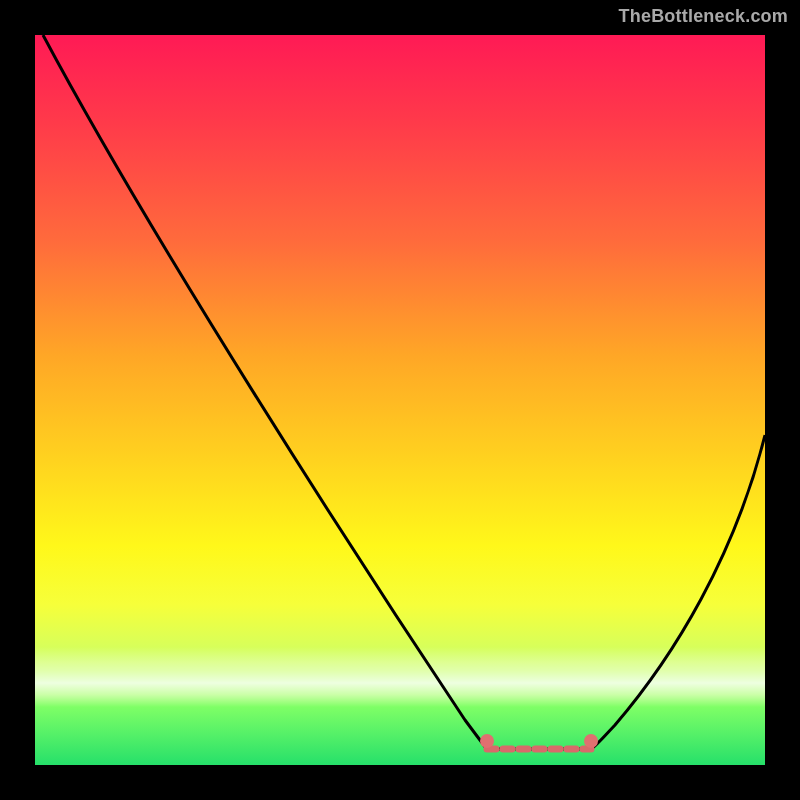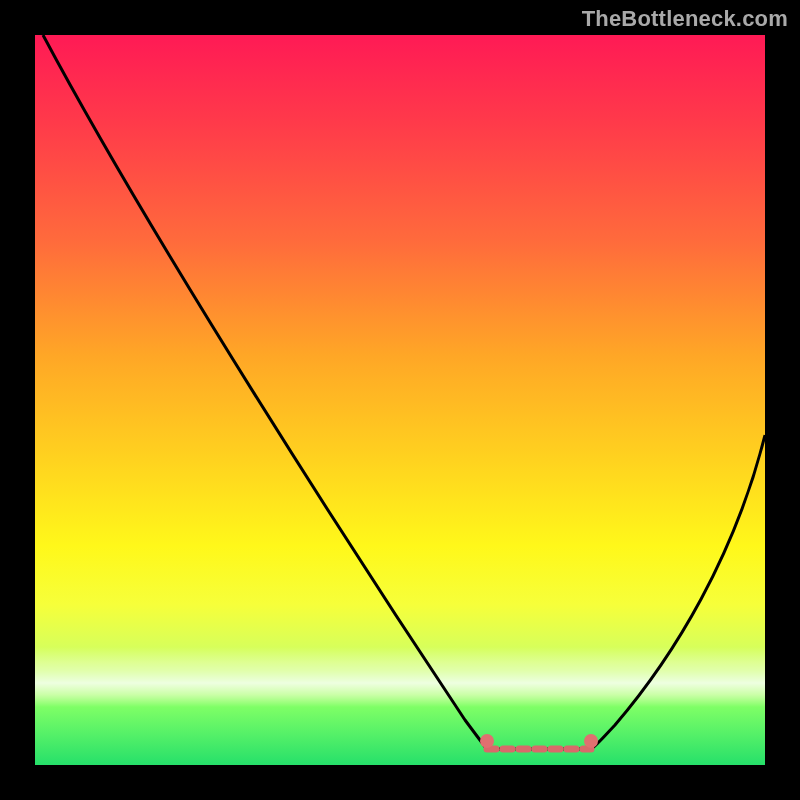--- a/index.html
+++ b/index.html
@@ -57,21 +57,21 @@
   }
   svg.curve {
     position: absolute;
     inset: 0;
   }
   .watermark {
     position: absolute;
     top: 6px;
     right: 12px;
     color: #a9a9a9;
-    font-size: 22px;
+    font-size: 18px;
     font-weight: 600;
     letter-spacing: 0.2px;
   }
 </style>
 </head>
 <body>
 
 <div class="frame">
   <div class="plot">
     <div class="gradient"></div>

